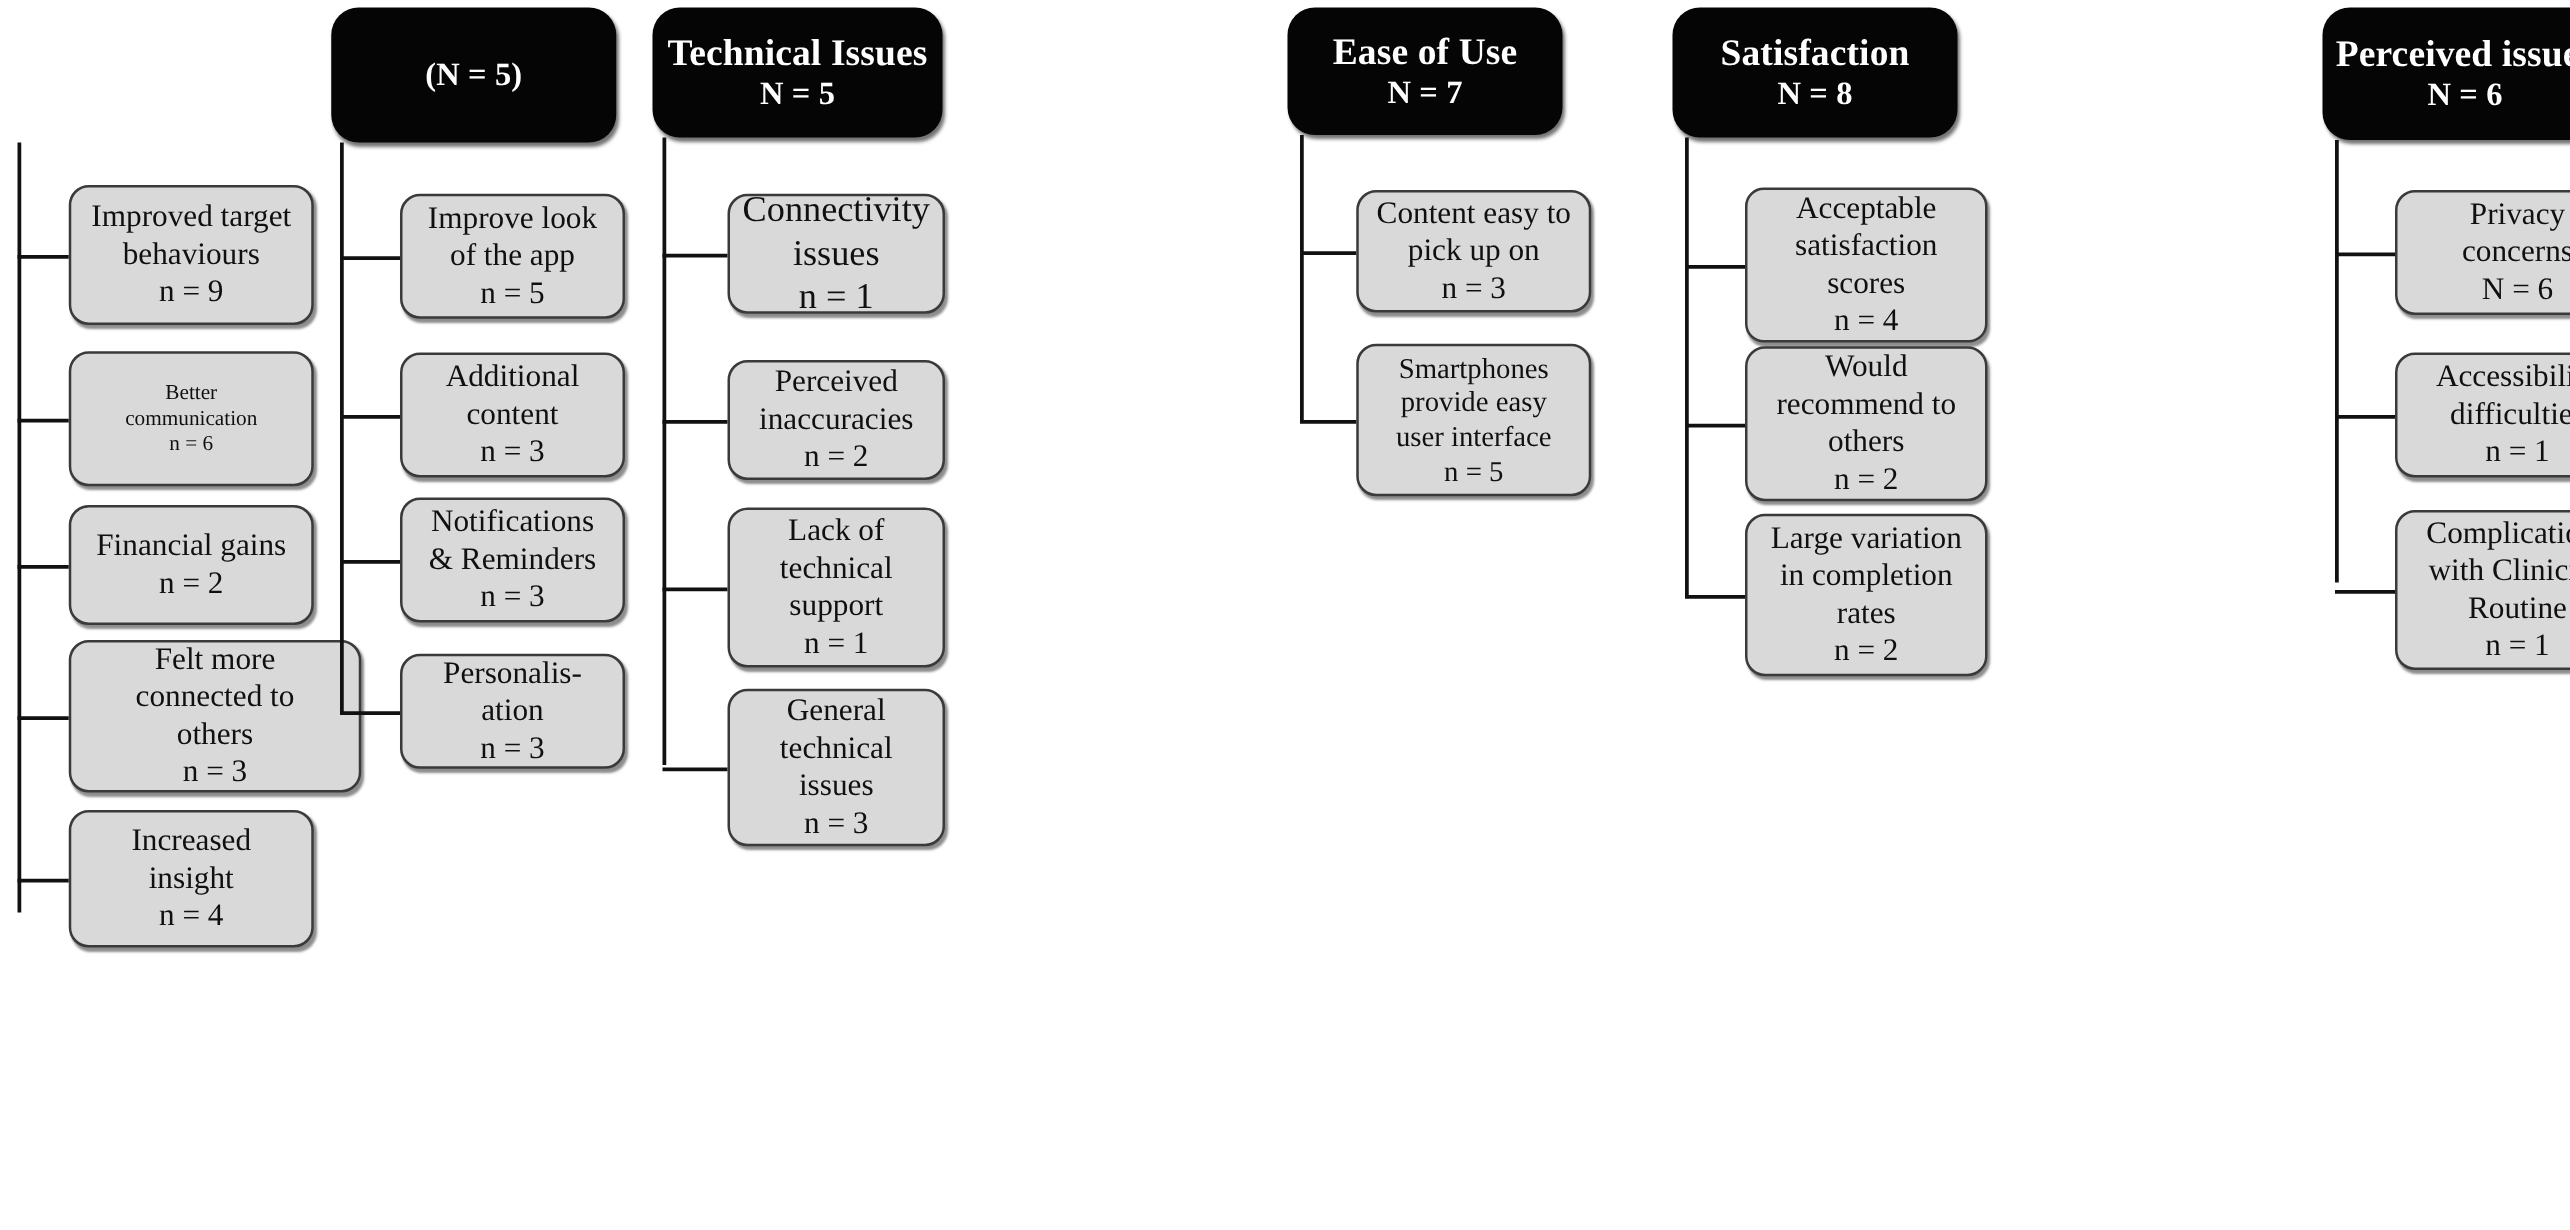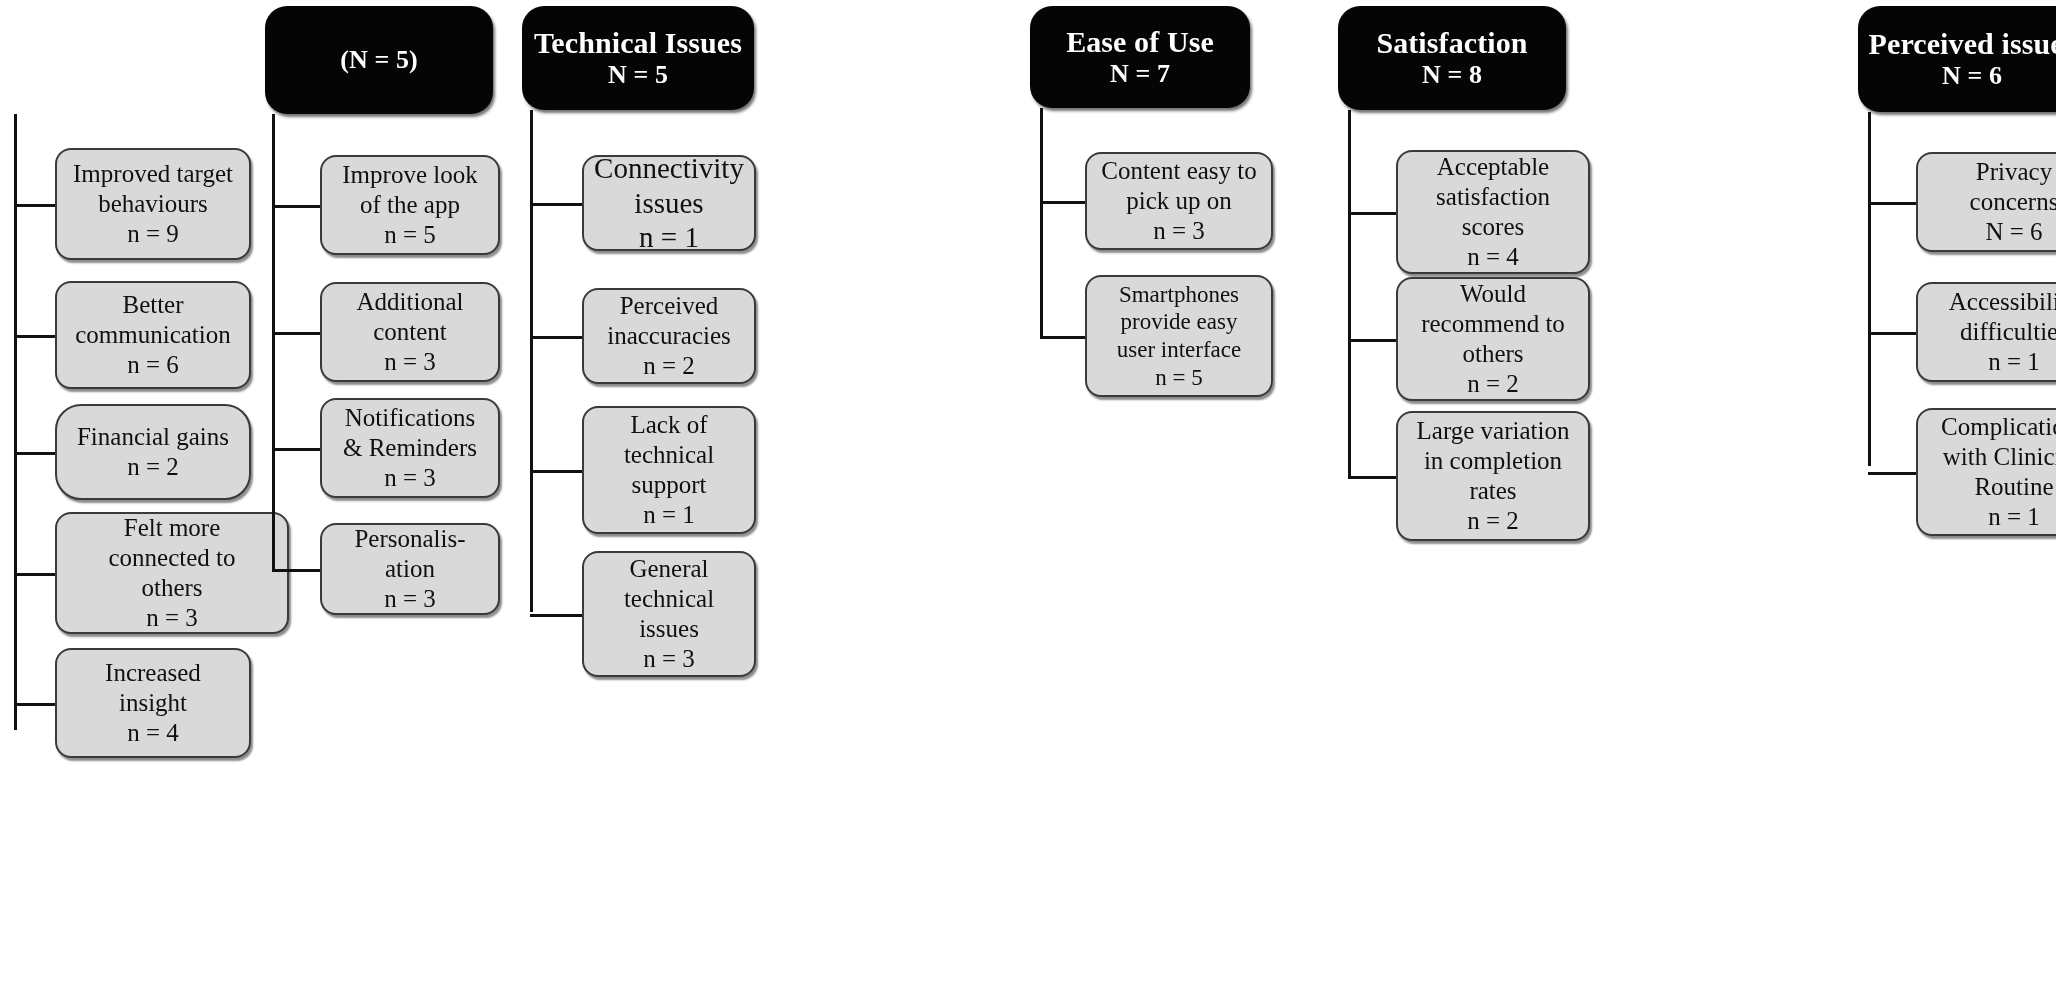--- a/index.html
+++ b/index.html
@@ -66,29 +66,29 @@
     <div class="trunk" style="left: 14px; top: 114px; height: 616px;"></div>
     <div class="stub" style="left: 14px; top: 204px; width: 41px;"></div>
     <div class="child-box" style="left: 55px; top: 148px; width: 196px; height: 112px; font-size: 25px;">
       <div class="child-text">
         <span class="child-line c-lbl">Improved target</span>
         <span class="child-line c-lbl">behaviours</span>
         <span class="child-line c-lbl">n = 9</span>
       </div>
     </div>
     <div class="stub" style="left: 14px; top: 335px; width: 41px;"></div>
-    <div class="child-box" style="left: 55px; top: 281px; width: 196px; height: 108px; font-size: 25px;">
+    <div class="child-box" style="left: 55px; top: 281px; width: 196px; height: 108px; font-size: 17px;">
       <div class="child-text">
         <span class="child-line c-lbl">Better</span>
         <span class="child-line c-lbl">communication</span>
         <span class="child-line c-lbl">n = 6</span>
       </div>
     </div>
     <div class="stub" style="left: 14px; top: 452px; width: 41px;"></div>
-    <div class="child-box" style="left: 55px; top: 404px; width: 196px; height: 96px; font-size: 25px; border-radius: 26px;">
+    <div class="child-box" style="left: 55px; top: 404px; width: 196px; height: 96px; font-size: 25px;">
       <div class="child-text">
         <span class="child-line c-lbl">Financial gains</span>
         <span class="child-line c-lbl">n = 2</span>
       </div>
     </div>
     <div class="stub" style="left: 14px; top: 573px; width: 41px;"></div>
     <div class="child-box" style="left: 55px; top: 512px; width: 234px; height: 122px; font-size: 25px;">
       <div class="child-text">
         <span class="child-line c-lbl">Felt more</span>
         <span class="child-line c-lbl">connected to</span>
@@ -208,21 +208,21 @@
       </div>
     </div>
     <div class="trunk" style="left: 1348px; top: 110px; height: 368px;"></div>
     <div class="header-box" style="left: 1338px; top: 6px; width: 228px; height: 104px; font-size: 30px;">
       <div>
         <span class="header-title">Satisfaction</span>
         <span class="header-sub" style="font-size: 26px;">N = 8</span>
       </div>
     </div>
     <div class="stub" style="left: 1348px; top: 212px; width: 48px;"></div>
-    <div class="child-box" style="left: 1396px; top: 150px; width: 194px; height: 124px; font-size: 25px;">
+    <div class="child-box" style="left: 1396px; top: 150px; width: 194px; height: 124px; font-size: 25px; border-radius: 15px;">
       <div class="child-text">
         <span class="child-line c-lbl">Acceptable</span>
         <span class="child-line c-lbl">satisfaction</span>
         <span class="child-line c-lbl">scores</span>
         <span class="child-line c-lbl">n = 4</span>
       </div>
     </div>
     <div class="stub" style="left: 1348px; top: 339px; width: 48px;"></div>
     <div class="child-box" style="left: 1396px; top: 277px; width: 194px; height: 124px; font-size: 25px;">
       <div class="child-text">

